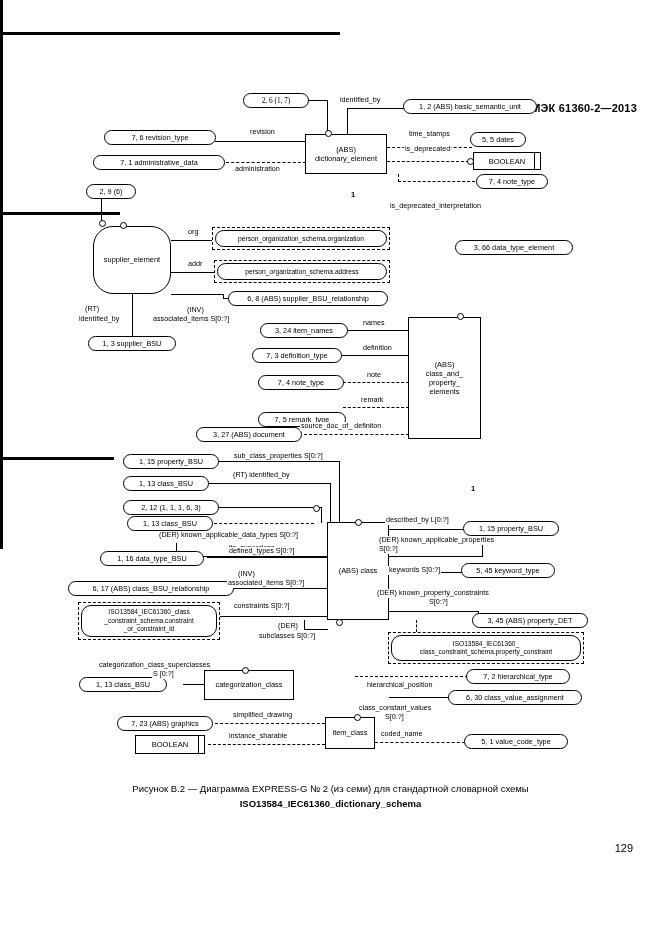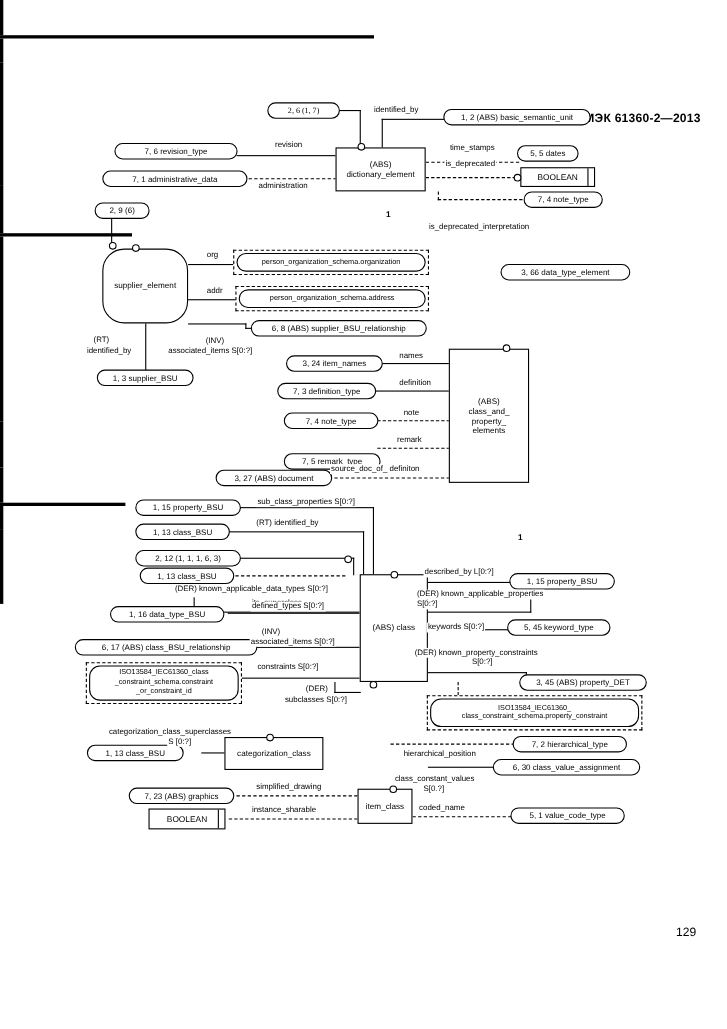--- a/index.html
+++ b/index.html
@@ -305,14 +305,18 @@
 
     <div class="dl h" style="left:208px;top:744px;width:117px;"></div>
     <div class="lbl" style="left:228px;top:732px;">instance_sharable</div>
     <div class="boolbox" style="left:135px;top:735px;width:70px;height:19px;">
       <span>BOOLEAN</span>
       <span class="tick"></span>
     </div>
 
   </div>
 
+  <div class="caption">
+    <span>Рисунок B.2 — Диаграмма EXPRESS-G № 2 (из семи) для стандартной словарной схемы</span>
+    <span class="l2">ISO13584_IEC61360_dictionary_schema</span>
+  </div>
 
 </div>
 
 </body></html>

